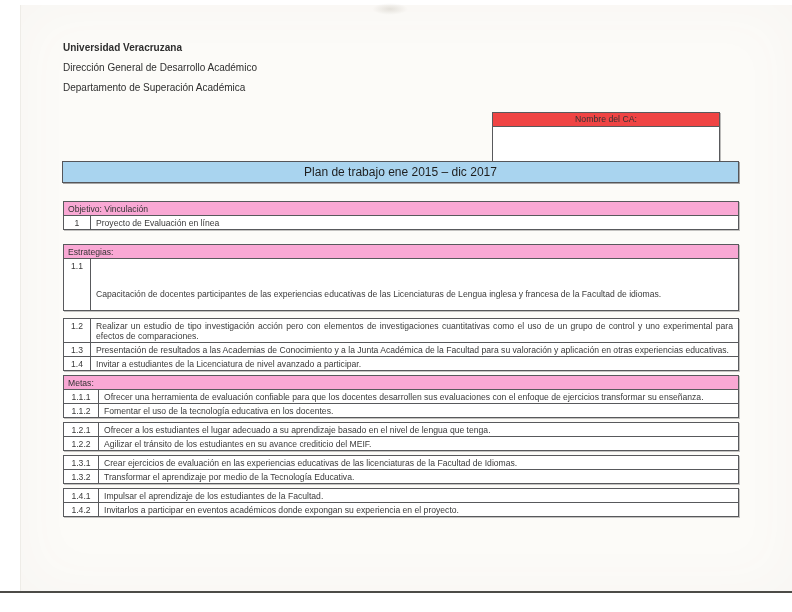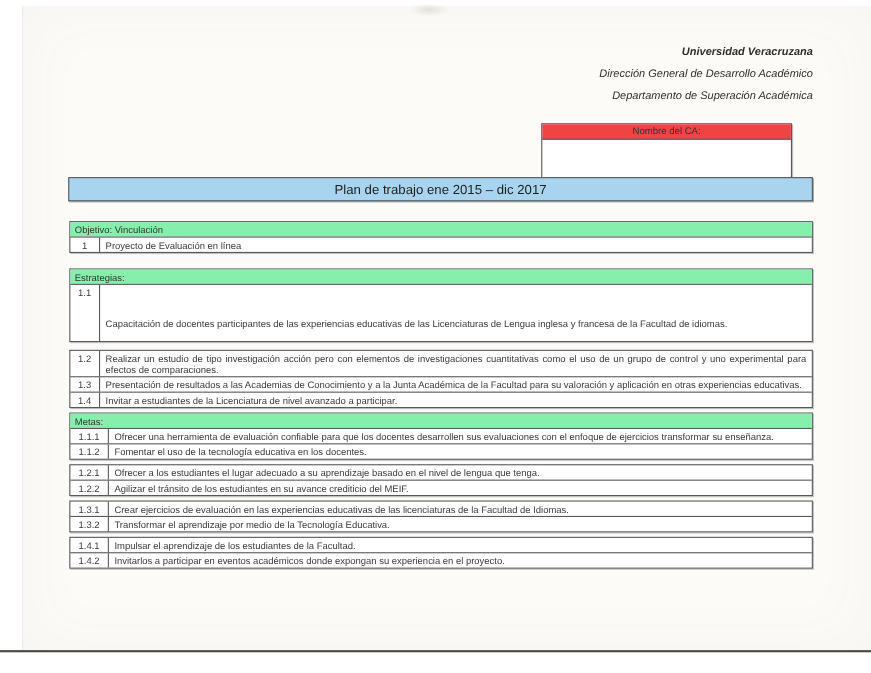--- a/index.html
+++ b/index.html
@@ -18,21 +18,21 @@
   .scan-smudge{
     position:absolute;left:372px;top:3px;width:36px;height:12px;
     background:radial-gradient(ellipse at center, rgba(170,165,150,0.28), rgba(170,165,150,0) 70%);
   }
   .scan-bottom-line{
     position:absolute;left:0;top:591px;width:792px;height:2px;
     background:#4c4b47;
   }
   .doc-header{
     position:absolute;left:63px;top:38px;width:676px;
-    text-align:right;color:#2e2e2e;font-style:italic;
+    text-align:left;color:#2e2e2e;
   }
   .doc-header .hline{height:20px;line-height:20px;font-size:10px;}
   .doc-header .hline.bold{font-weight:bold;}
   .ca-box{
     position:absolute;left:492px;top:112px;width:226px;
     border:1px solid #58595c;background:#ffffff;
     box-shadow:1px 1px 0 rgba(90,90,90,0.4);
     font-size:8.7px;color:#333;text-align:center;
   }
   .ca-box .ca-label{
@@ -51,21 +51,21 @@
     font-size:8.6px;color:#3a3a3a;line-height:10px;
   }
   .tblock{
     border:1px solid #58595c;background:#ffffff;
     box-shadow:1px 1px 0 rgba(90,90,90,0.35);
     box-sizing:border-box;
   }
   .tgap{height:7px;}
   .tgap.small{height:4px;}
   .thead{
-    background:#86efac;color:#333;
+    background:#f9a8d4;color:#333;
     padding:2px 20px 1px 4px;height:10px;line-height:10px;
   }
   .trow{display:flex;border-top:1px solid #58595c;}
   .tblock > .trow:first-child{border-top:none;}
   .tnum{
     flex:0 0 22px;border-right:1px solid #58595c;
     text-align:center;padding:2px 2px 1px 2px;
   }
   .metas .tnum{flex:0 0 30px;}
   .ttext{flex:1;padding:2px 5px 1px 5px;}

